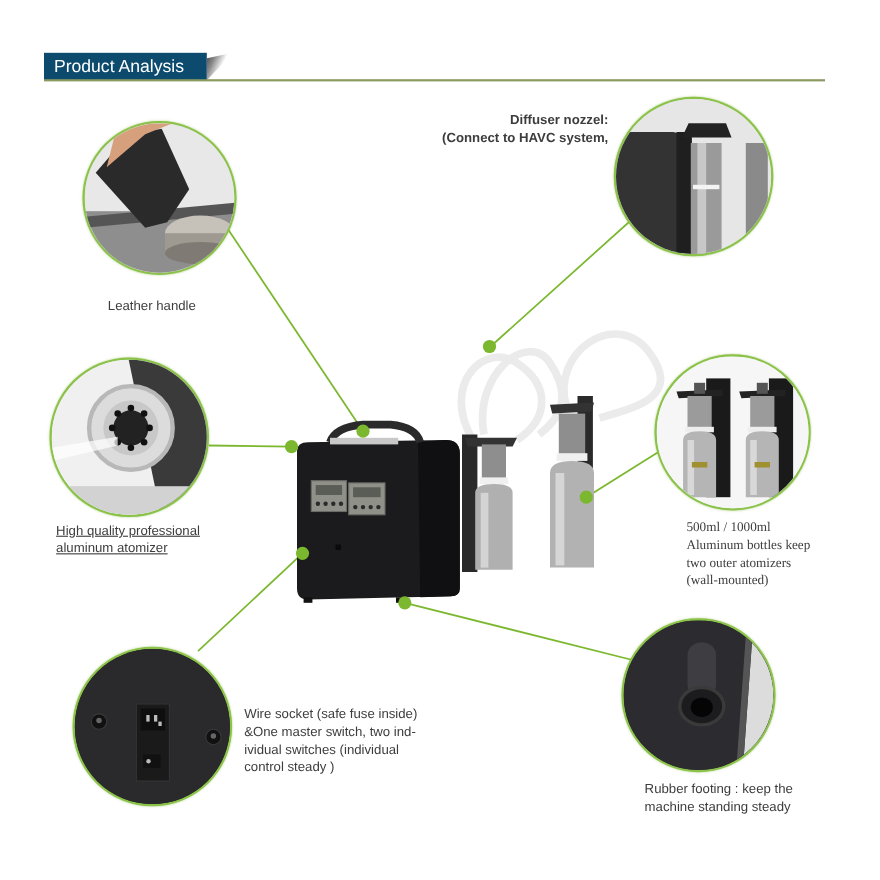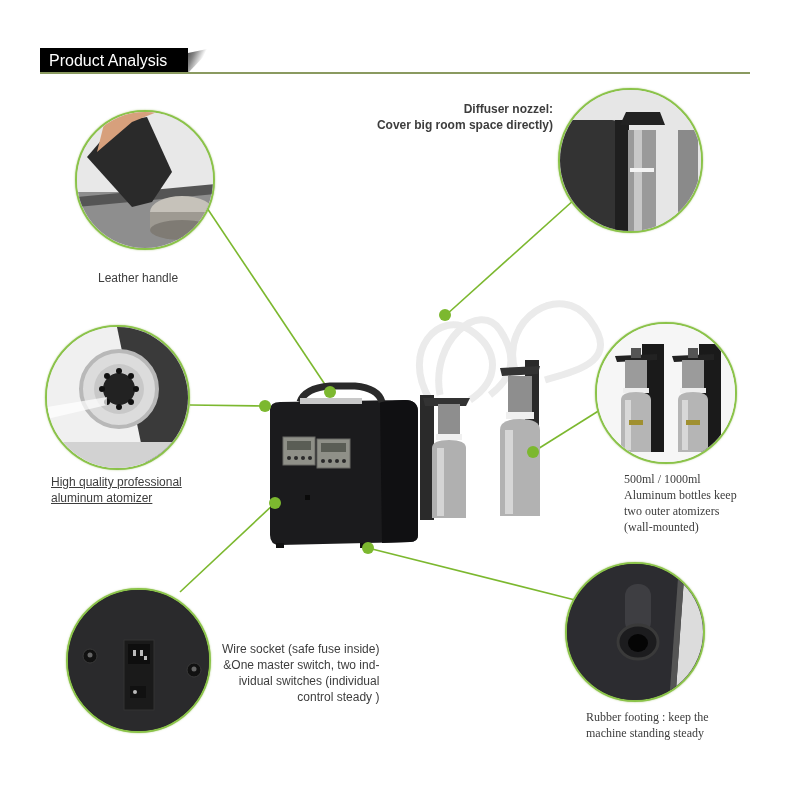--- a/index.html
+++ b/index.html
@@ -1,21 +1,21 @@
 <!DOCTYPE html>
 <html><head>
   <meta charset="utf-8">
   <style>
     * { margin: 0; padding: 0; box-sizing: border-box; }
     html, body { width: 800px; height: 800px; background: #ffffff; overflow: hidden; }
     body { position: relative; font-family: "Liberation Sans", sans-serif; color: #3a3a3a; }
 
     .header-tab {
       position: absolute; left: 40px; top: 48px; width: 148px; height: 25px;
-      background: #000000; color: #ffffff; font-size: 16px; line-height: 25px;
+      background: #0c4a6e; color: #ffffff; font-size: 16px; line-height: 25px;
       padding-left: 9px;
     }
     .header-shadow {
       position: absolute; left: 188px; top: 48px; width: 24px; height: 25px;
       background: linear-gradient(115deg, #444 0%, #888 25%, rgba(255,255,255,0) 55%);
       clip-path: polygon(0 20%, 100% 0, 0 100%);
     }
     .header-rule {
       position: absolute; left: 40px; top: 72px; width: 710px; height: 2px;
       background: #8a9a60;
@@ -103,21 +103,21 @@
     <rect x="55" y="30" width="14" height="115" fill="#1f1f1f"></rect>
     <rect x="68" y="40" width="28" height="110" fill="#9a9a9a"></rect>
     <rect x="74" y="40" width="8" height="110" fill="#c8c8c8"></rect>
     <polygon points="60,35 105,35 100,22 66,22" fill="#222"></polygon>
     <rect x="70" y="78" width="24" height="4" fill="#f4f4f4"></rect>
     <rect x="118" y="40" width="20" height="110" fill="#8a8a8a"></rect>
   </svg>
 </div>
 <div class="caption right" style="left:370px; top:101px; width:183px;font-weight:bold;">
   <span class="line">Diffuser nozzel:</span>
-  <span class="line">Cover big room space directly)</span>
+  <span class="line">(Connect to HAVC system,</span>
 </div>
 
 <div class="circle" style="left:595px; top:322px; width:142px; height:142px; background:#f2f2f2;">
   <svg width="142" height="142" viewBox="0 0 142 142">
     <rect x="0" y="0" width="142" height="142" fill="#f6f6f6"></rect>
     <g>
       <rect x="45" y="20" width="22" height="108" fill="#1a1a1a"></rect>
       <polygon points="18,32 60,30 60,36 20,38" fill="#222"></polygon>
       <rect x="34" y="24" width="10" height="10" fill="#555"></rect>
       <rect x="28" y="36" width="22" height="30" fill="#9b9b9b"></rect>
@@ -154,38 +154,38 @@
     <rect x="72" y="60" width="3" height="6" fill="#bbb"></rect>
     <rect x="76" y="66" width="3" height="4" fill="#bbb"></rect>
     <rect x="62" y="96" width="16" height="12" fill="#111"></rect>
     <circle cx="67" cy="102" r="2" fill="#bbb"></circle>
     <circle cx="22" cy="66" r="7" fill="#111" stroke="#3a3a3a"></circle>
     <circle cx="22" cy="65" r="2.5" fill="#666"></circle>
     <circle cx="126" cy="80" r="7" fill="#111" stroke="#3a3a3a"></circle>
     <circle cx="126" cy="79" r="2.5" fill="#666"></circle>
   </svg>
 </div>
-<div class="caption" style="left:222px; top:641px;text-align:right;">
+<div class="caption" style="left:222px; top:641px;">
   <span class="line">Wire socket (safe fuse inside)</span>
   <span class="line">&amp;One master switch, two ind-</span>
   <span class="line">ividual switches (individual</span>
   <span class="line">control steady )</span>
 </div>
 
 <div class="circle" style="left:565px; top:562px; width:140px; height:140px; background:#2a2a2e;">
   <svg width="140" height="140" viewBox="0 0 140 140">
     <rect x="0" y="0" width="140" height="140" fill="#2c2c30"></rect>
     <polygon points="118,0 140,0 140,140 108,140" fill="#dcdcdc"></polygon>
     <polygon points="112,0 118,0 108,140 102,140" fill="#555"></polygon>
     <rect x="58" y="20" width="26" height="50" rx="12" fill="#3e3e42"></rect>
     <ellipse cx="71" cy="78" rx="20" ry="17" fill="#1c1c1e" stroke="#3a3a3a" stroke-width="3"></ellipse>
     <ellipse cx="71" cy="79" rx="10" ry="9" fill="#050505"></ellipse>
   </svg>
 </div>
-<div class="caption" style="left:586px; top:709px;font-family:Liberation Serif, serif;">
+<div class="caption" style="left:586px; top:709px;">
   <span class="line">Rubber footing : keep the</span>
   <span class="line">machine standing steady</span>
 </div>
 
 <svg class="lines" style="left:0; top:0;">
 
   <g stroke="#eaeaea" stroke-width="7" fill="none" opacity="0.95">
     <path d="M430 400 C 400 350, 440 310, 470 330 S 500 380, 470 400"></path>
     <path d="M440 395 C 430 340, 480 300, 500 330 S 510 380, 490 395"></path>
     <path d="M515 370 C 500 320, 560 280, 590 320 S 580 370, 545 380"></path>

